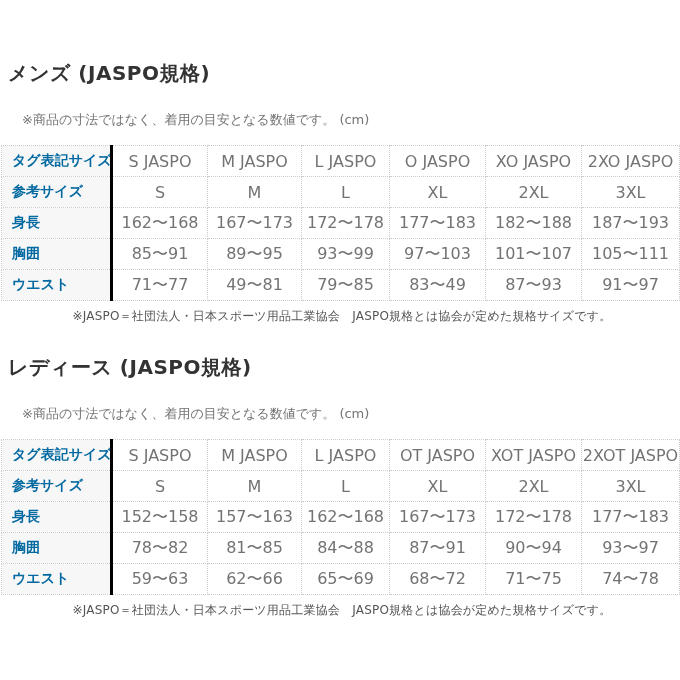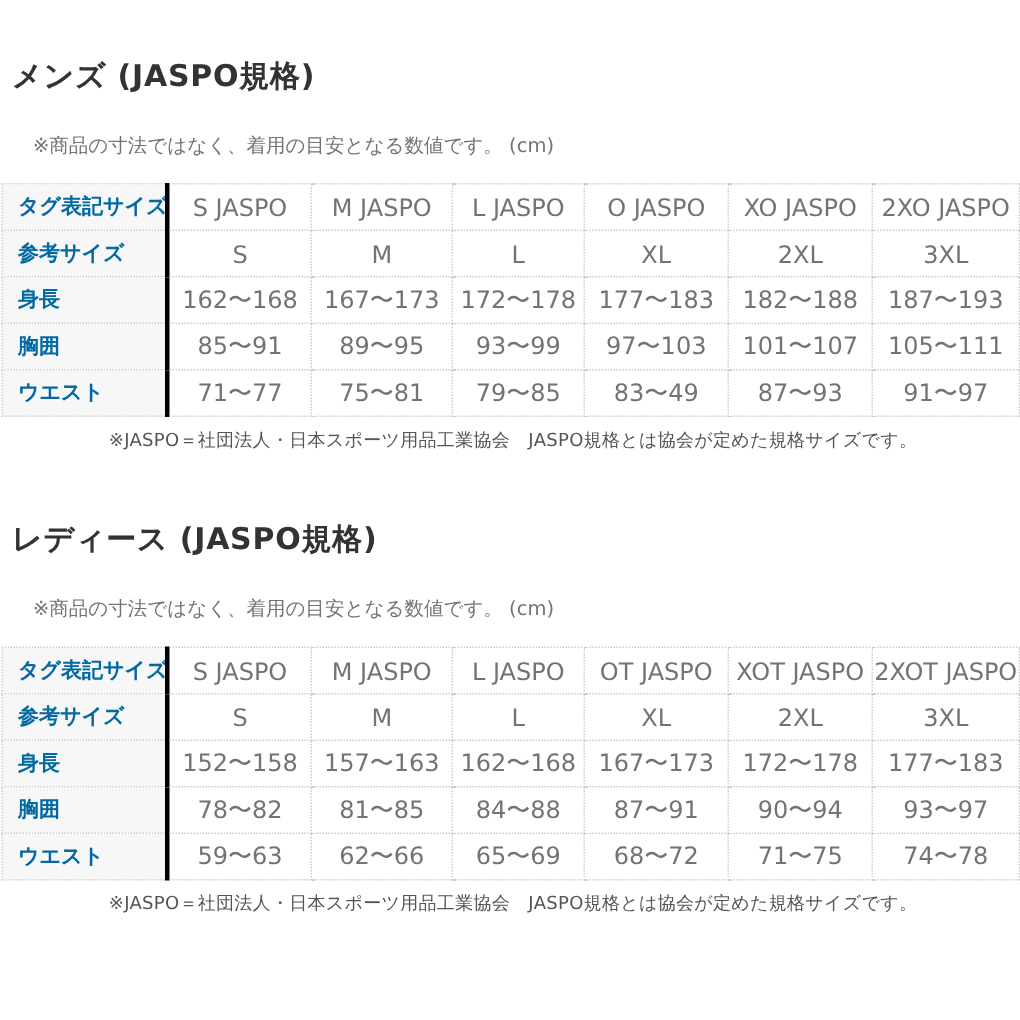--- a/index.html
+++ b/index.html
@@ -21,22 +21,22 @@
     color: #333333;
     padding-left: 7px;
     letter-spacing: 0.5px;
   }
   .section-note {
     font-size: 13px;
     color: #737373;
     padding-left: 21px;
     margin-top: 24px;
   }
-  .mens .section-title { margin-top: 37px; }
-  .ladies .section-title { margin-top: 44px; }
+  .mens .section-title { margin-top: 60px; }
+  .ladies .section-title { margin-top: 29px; }
   table.size-table {
     width: 678px;
     margin-top: 16px;
     border-collapse: collapse;
     table-layout: fixed;
   }
   table.size-table tr { height: 31px; }
   table.size-table th,
   table.size-table td {
     border: 1px dotted #cccccc;
@@ -119,21 +119,21 @@
             <td>85〜91</td>
             <td>89〜95</td>
             <td>93〜99</td>
             <td>97〜103</td>
             <td>101〜107</td>
             <td>105〜111</td>
           </tr>
           <tr>
             <th>ウエスト</th>
             <td>71〜77</td>
-            <td>75〜81</td>
+            <td>49〜81</td>
             <td>79〜85</td>
             <td>83〜49</td>
             <td>87〜93</td>
             <td>91〜97</td>
           </tr>
         </tbody>
     </table>
     <p class="footnote">※JASPO＝社団法人・日本スポーツ用品工業協会　JASPO規格とは協会が定めた規格サイズです。</p>
   </div>
 

